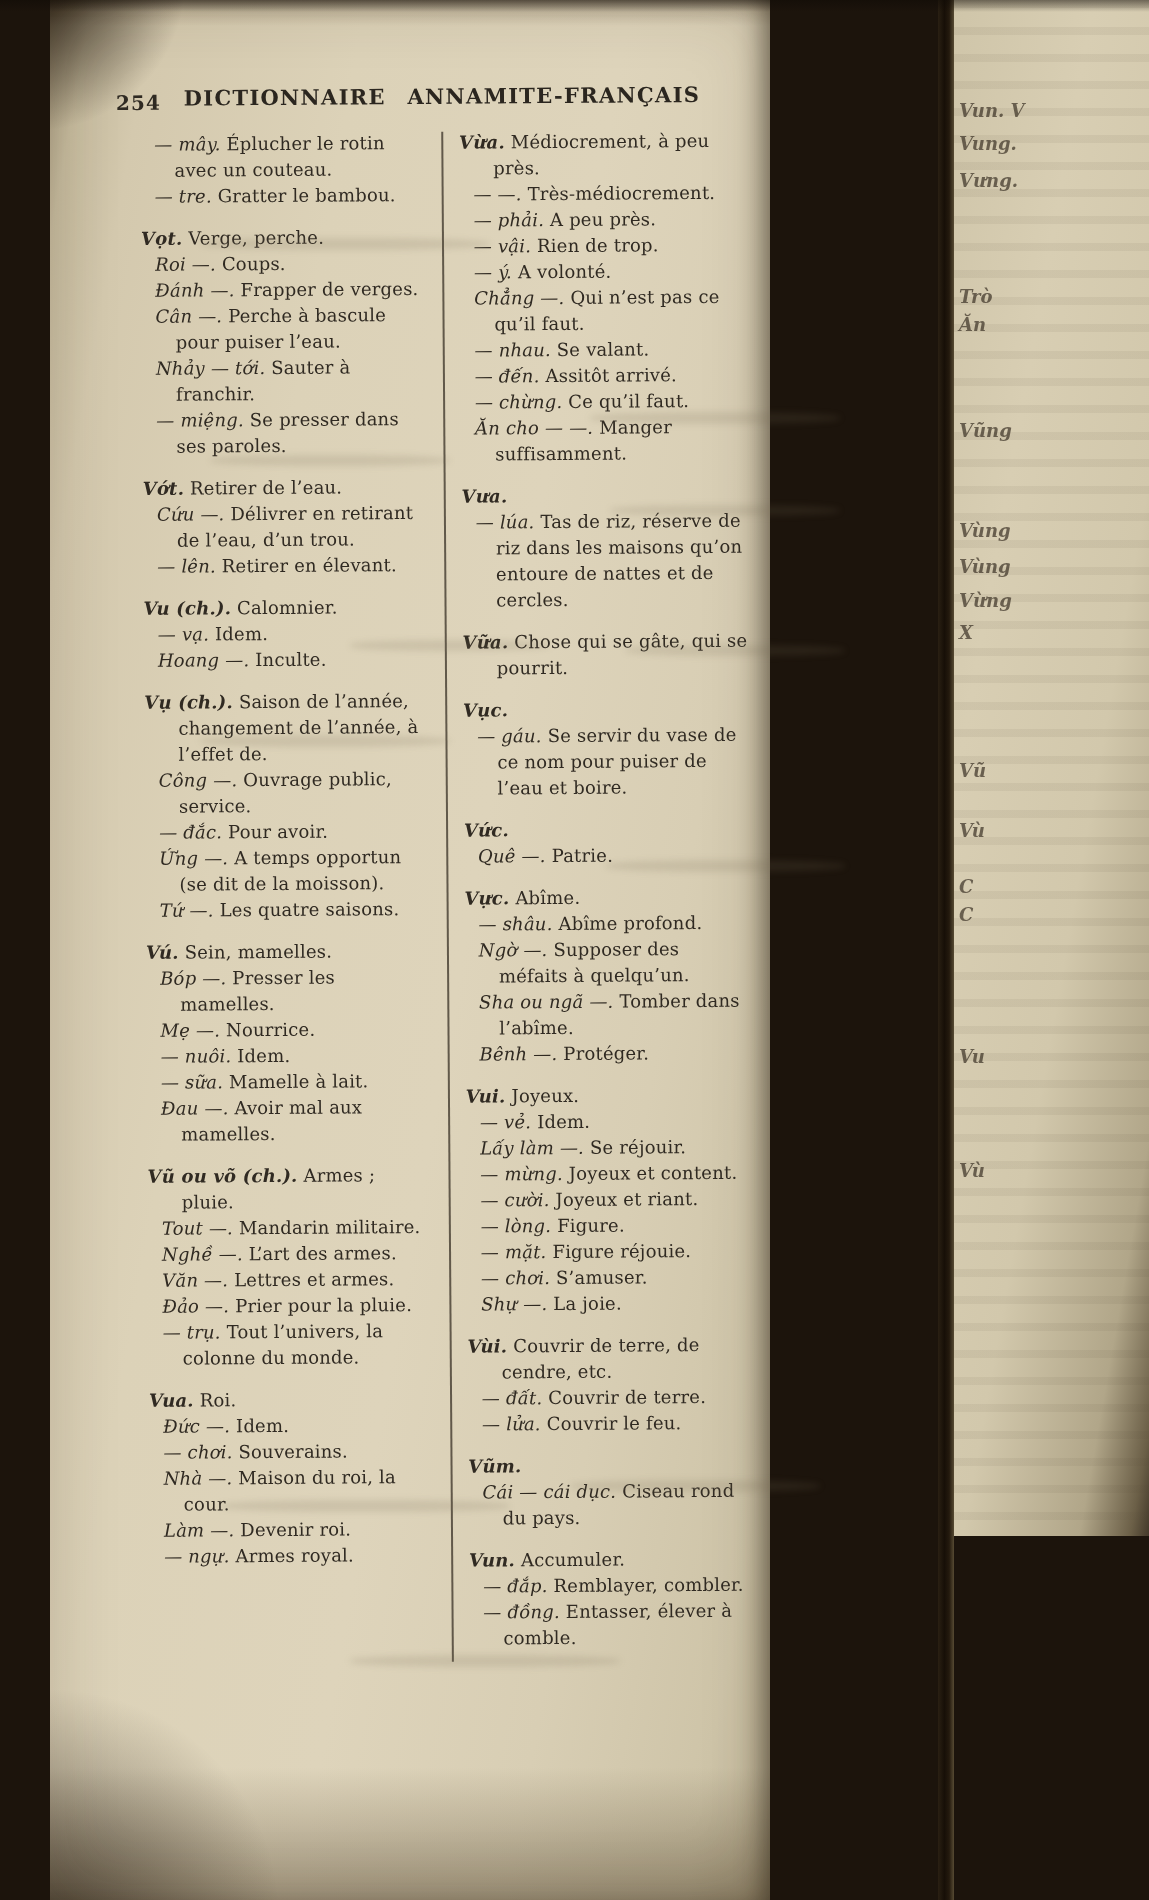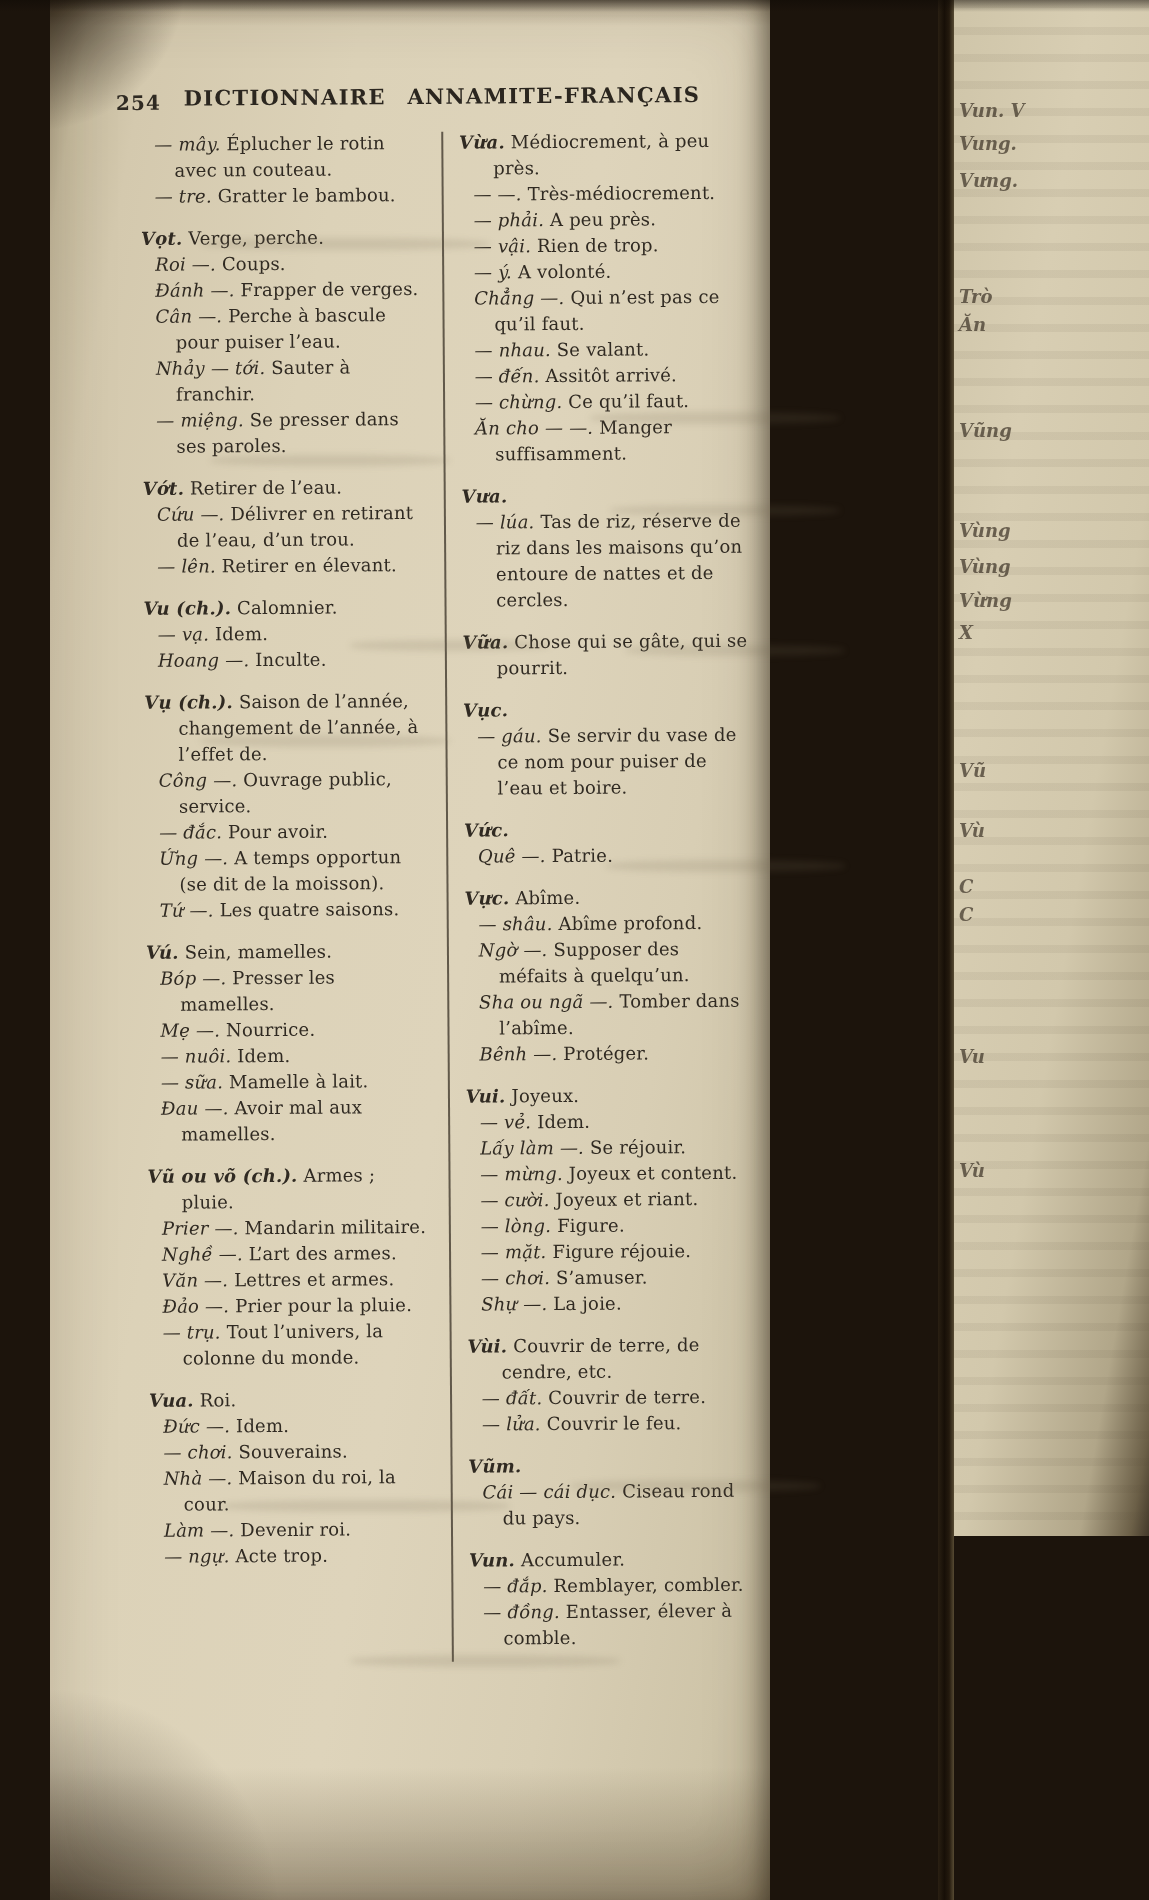--- a/index.html
+++ b/index.html
@@ -127,33 +127,33 @@
             <div class="entry">
               <div class="line head"><span class="term">Vú.</span><span class="def"> Sein, mamelles.</span></div>
               <div class="line sub"><span class="term">Bóp —.</span><span class="def"> Presser les mamelles.</span></div>
               <div class="line sub"><span class="term">Mẹ —.</span><span class="def"> Nourrice.</span></div>
               <div class="line sub"><span class="term">— nuôi.</span><span class="def"> Idem.</span></div>
               <div class="line sub"><span class="term">— sữa.</span><span class="def"> Mamelle à lait.</span></div>
               <div class="line sub"><span class="term">Đau —.</span><span class="def"> Avoir mal aux mamelles.</span></div>
             </div>
             <div class="entry">
               <div class="line head"><span class="term">Vũ ou võ (ch.).</span><span class="def"> Armes ; pluie.</span></div>
-              <div class="line sub"><span class="term">Prier —.</span><span class="def"> Mandarin militaire.</span></div>
+              <div class="line sub"><span class="term">Tout —.</span><span class="def"> Mandarin militaire.</span></div>
               <div class="line sub"><span class="term">Nghề —.</span><span class="def"> L’art des armes.</span></div>
               <div class="line sub"><span class="term">Văn —.</span><span class="def"> Lettres et armes.</span></div>
               <div class="line sub"><span class="term">Đảo —.</span><span class="def"> Prier pour la pluie.</span></div>
               <div class="line sub"><span class="term">— trụ.</span><span class="def"> Tout l’univers, la colonne du monde.</span></div>
             </div>
             <div class="entry">
               <div class="line head"><span class="term">Vua.</span><span class="def"> Roi.</span></div>
               <div class="line sub"><span class="term">Đức —.</span><span class="def"> Idem.</span></div>
               <div class="line sub"><span class="term">— chơi.</span><span class="def"> Souverains.</span></div>
               <div class="line sub"><span class="term">Nhà —.</span><span class="def"> Maison du roi, la cour.</span></div>
               <div class="line sub"><span class="term">Làm —.</span><span class="def"> Devenir roi.</span></div>
-              <div class="line sub"><span class="term">— ngự.</span><span class="def"> Acte trop.</span></div>
+              <div class="line sub"><span class="term">— ngự.</span><span class="def"> Armes royal.</span></div>
             </div>
           </div>
         <div class="divider"></div>
         <div class="col" id="col-1">
             <div class="entry">
               <div class="line head"><span class="term">Vừa.</span><span class="def"> Médiocrement, à peu près.</span></div>
               <div class="line sub"><span class="term">— —.</span><span class="def"> Très-médiocrement.</span></div>
               <div class="line sub"><span class="term">— phải.</span><span class="def"> A peu près.</span></div>
               <div class="line sub"><span class="term">— vậi.</span><span class="def"> Rien de trop.</span></div>
               <div class="line sub"><span class="term">— ý.</span><span class="def"> A volonté.</span></div>

